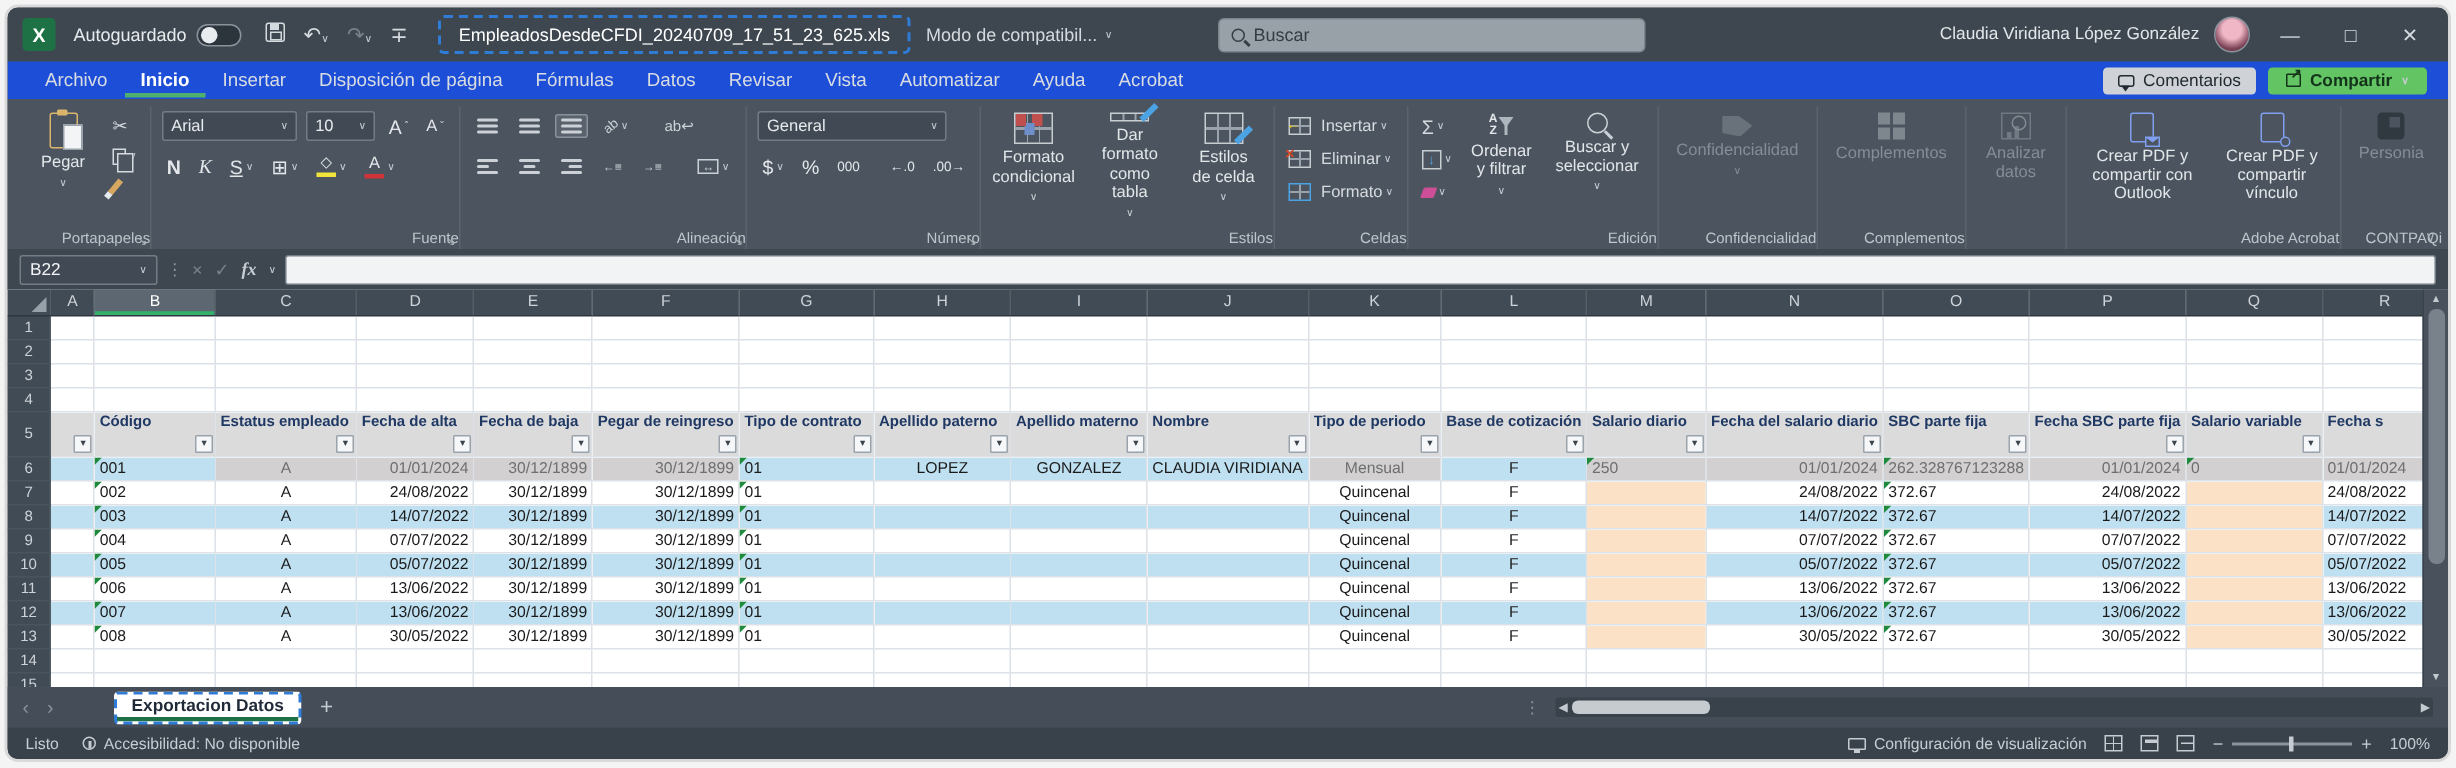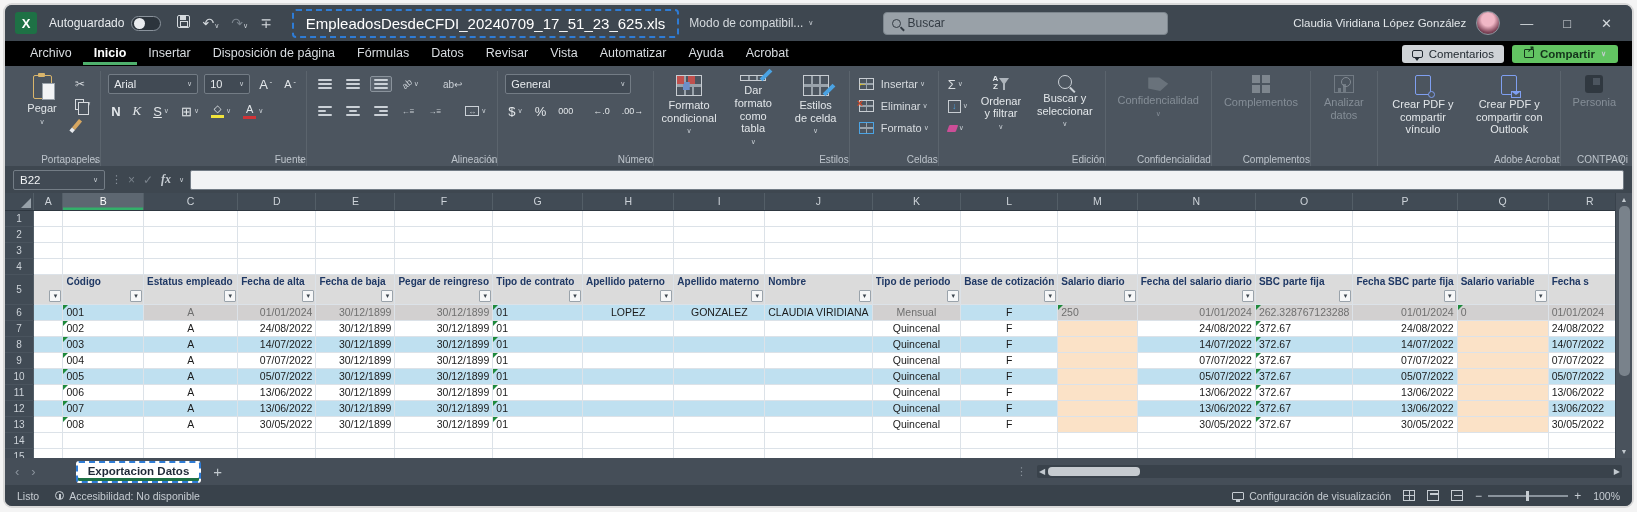--- a/index.html
+++ b/index.html
@@ -10,34 +10,34 @@
   .titlebar{ height:36px; background:#3E4750; display:flex; align-items:center; padding:0 10px; color:#E8EBEE; font-size:12px; flex:none; }
   .xlogo{ width:22px; height:22px; background:#1E7145; border-radius:3px; color:#fff; font-weight:bold; font-size:13px; display:flex; align-items:center; justify-content:center; margin-right:12px; }
   .autosave{ display:flex; align-items:center; gap:7px; margin-right:10px; }
   .tog{ width:30px; height:15px; border-radius:8px; background:#2C343C; border:1px solid #8A939C; position:relative; cursor:pointer; }
   .tog .knob{ position:absolute; left:2px; top:1px; width:11px; height:11px; border-radius:50%; background:#E9ECEF; }
   .qbtn{ background:none; border:none; color:#D5DADE; font-size:14px; padding:2px 6px; cursor:pointer; font-family:inherit; }
   .qbtn.dim{ color:#79828B; }
   .ic-save{ display:inline-block; width:13px; height:13px; border:1.5px solid #D5DADE; border-radius:2px; position:relative; }
   .ic-save:before{ content:""; position:absolute; left:2px; top:0; width:6px; height:4px; background:#D5DADE; }
   .ic-save:after{ content:""; position:absolute; left:2px; bottom:0; width:6px; height:4px; border:1px solid #D5DADE; }
-  .fname{ margin-left:14px; border:2px dashed #2E7CD6; border-radius:4px; padding:4px 12px; color:#FFFFFF; font-size:15px; white-space:nowrap; }
+  .fname{ margin-left:14px; border:2px dashed #2E7CD6; border-radius:4px; padding:4px 12px; color:#FFFFFF; font-size:12px; white-space:nowrap; }
   .compat{ margin-left:10px; color:#D5DADE; font-size:12px; white-space:nowrap; display:flex; align-items:center; gap:5px;}
   .searchbox{ margin-left:70px; width:285px; height:23px; background:#99A1A8; border:1px solid #7C858D; border-radius:4px; display:flex; align-items:center; padding:0 8px; gap:6px; }
   .searchbox input{ background:transparent; border:none; outline:none; font-size:12px; color:#262E35; width:100%; font-family:inherit;}
   .searchbox input::placeholder{ color:#343C44; }
   .ic-mag{ width:9px; height:9px; border:1.5px solid #343C44; border-radius:50%; position:relative; flex:none;}
   .ic-mag:after{ content:""; position:absolute; width:5px; height:1.5px; background:#343C44; transform:rotate(45deg); left:7px; top:8px;}
   .tb-right{ margin-left:auto; display:flex; align-items:center; gap:10px; }
   .uname{ font-size:11.5px; color:#E2E6E9; white-space:nowrap; }
   .avatar{ width:24px; height:24px; border-radius:50%; background:radial-gradient(circle at 50% 35%, #F0B7C6 0 35%, #7E4458 70%, #512A38); border:1px solid #8A939C; }
   .winbtn{ background:none; border:none; color:#D5DADE; font-size:13px; padding:2px 10px; cursor:pointer; font-family:inherit;}
 
   
-  .menurow{ height:25px; background:#000000; display:flex; align-items:center; padding:0 14px; gap:0; flex:none; }
+  .menurow{ height:25px; background:#1d4ed8; display:flex; align-items:center; padding:0 14px; gap:0; flex:none; }
   .mtab{ color:#D9DDE1; font-size:12.5px; padding:3px 11px 5px 11px; cursor:pointer; white-space:nowrap; }
   .mtab.active{ color:#FFFFFF; font-weight:bold; box-shadow: inset 0 -3px 0 #4FB06D; }
   .mr-right{ margin-left:auto; display:flex; align-items:center; gap:8px; }
   .btn-comments{ background:#CFD3D7; border:none; border-radius:3px; color:#222A31; font-size:11.5px; padding:3px 10px; display:flex; align-items:center; gap:6px; cursor:pointer; font-family:inherit;}
   .ic-comment{ width:11px; height:8px; border:1.3px solid #222A31; border-radius:2px; position:relative;}
   .ic-comment:after{ content:""; position:absolute; left:1px; bottom:-4px; border-left:3px solid transparent; border-right:3px solid transparent; border-top:4px solid #222A31;}
   .btn-share{ background:#62C462; border:none; border-radius:3px; color:#14331B; font-size:11.5px; font-weight:bold; padding:3px 12px; display:flex; align-items:center; gap:6px; cursor:pointer; font-family:inherit;}
   .ic-share{ width:10px; height:9px; border:1.3px solid #14331B; border-radius:1px; position:relative;}
   .ic-share:after{ content:"↗"; position:absolute; top:-6px; left:2px; font-size:9px; color:#14331B; }
 
@@ -520,31 +520,31 @@
 
     <div class="rgroup">
       <div class="bigbtn disabled" style="max-width:62px">
         <span class="ic-analyze"></span>
         <span class="blabel">Analizar datos</span>
       </div>
     </div>
 
     <div class="rgroup">
       <div class="rbody">
+        <div class="bigbtn" style="max-width:120px">
+          <span class="ic-doc">
+              <span class="mail"></span>
+            </span>
+          <span class="blabel">Crear PDF y compartir con Outlook</span>
+        </div>
         <div class="bigbtn" style="max-width:100px">
           <span class="ic-doc">
               <span class="lnk"></span>
             </span>
           <span class="blabel">Crear PDF y compartir vínculo</span>
-        </div>
-        <div class="bigbtn" style="max-width:120px">
-          <span class="ic-doc">
-              <span class="mail"></span>
-            </span>
-          <span class="blabel">Crear PDF y compartir con Outlook</span>
         </div>
       </div>
       <div class="glabel"><span>Adobe Acrobat</span></div>
     </div>
 
     <div class="rgroup" style="border-right:none">
       <div class="bigbtn disabled" style="max-width:70px">
         <span class="ic-persona"></span>
         <span class="blabel">Personia</span>
       </div>

